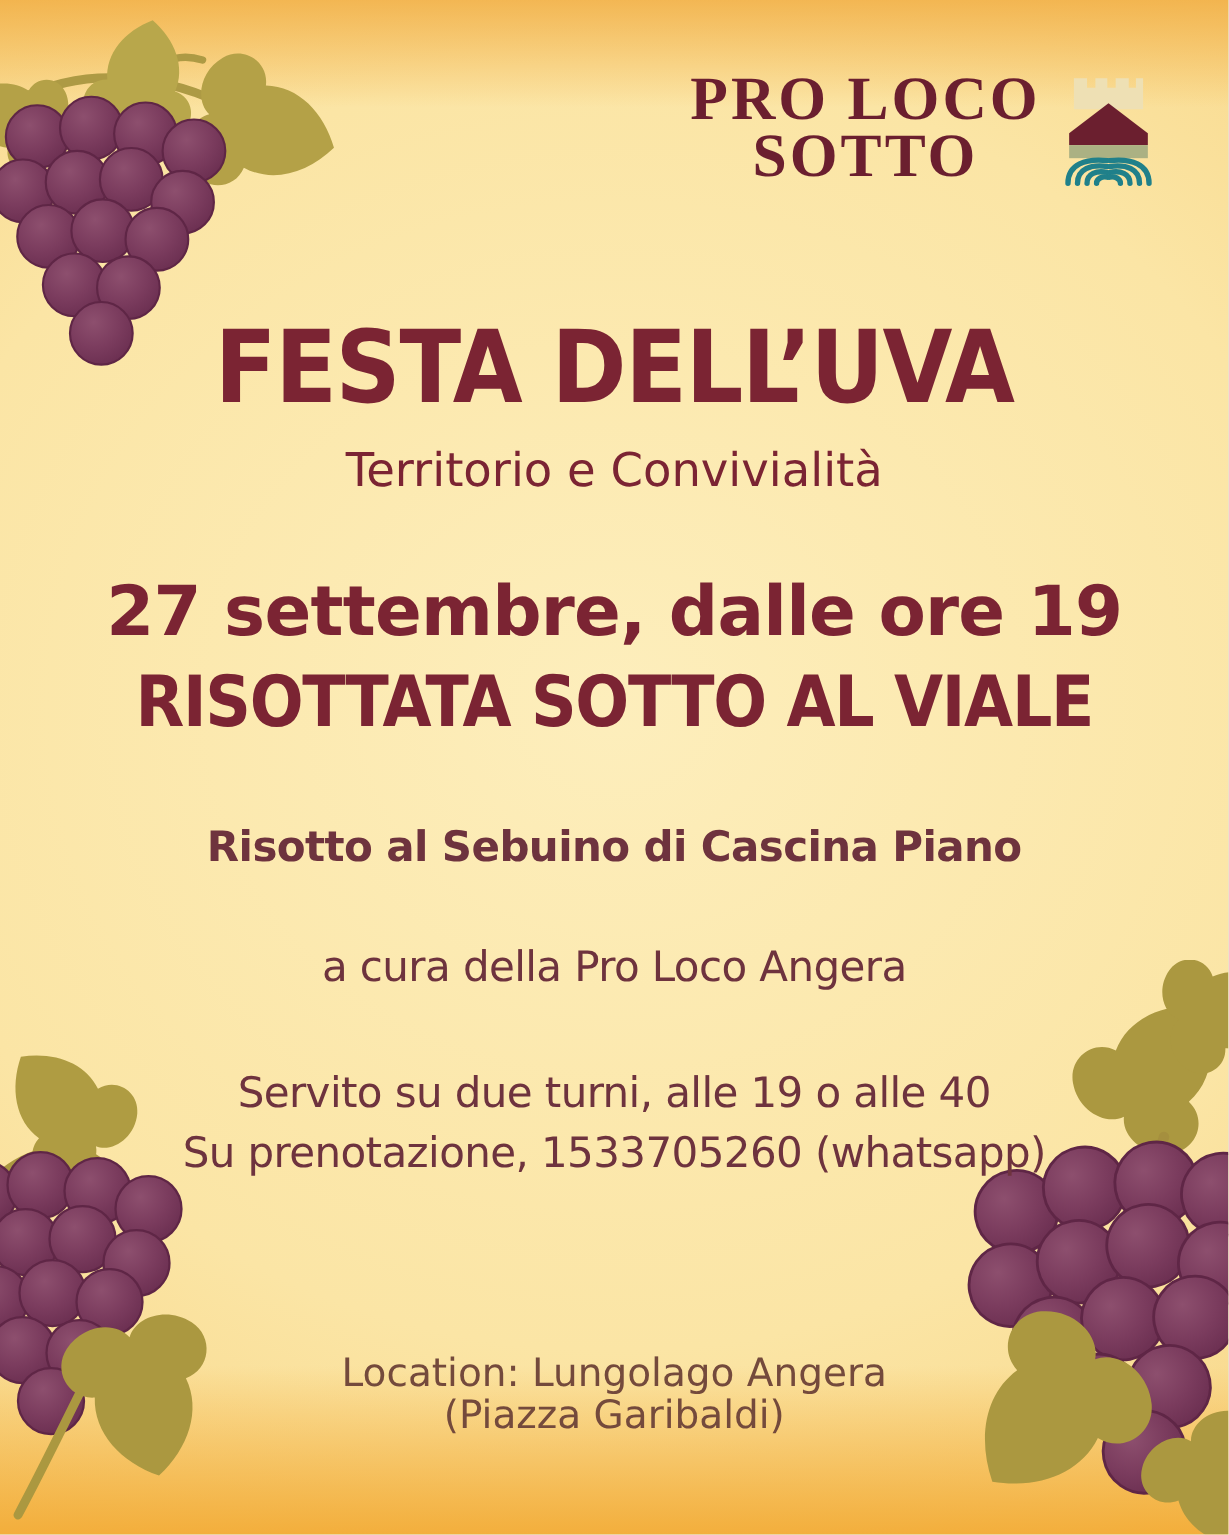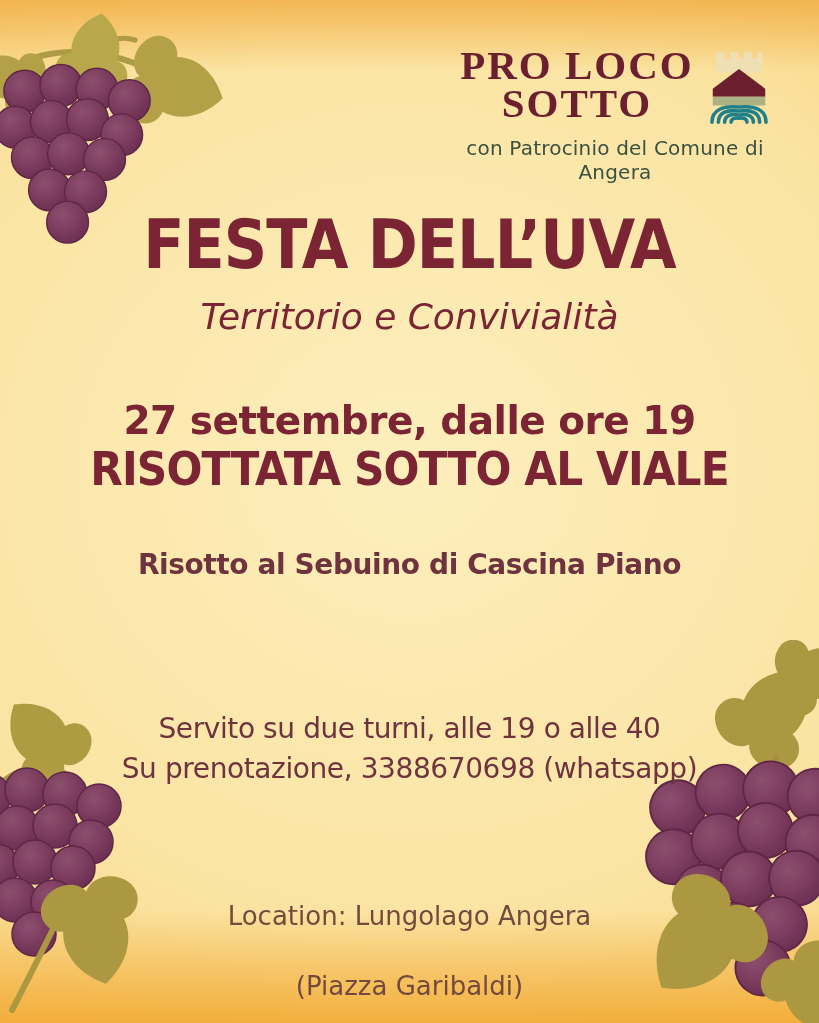--- a/index.html
+++ b/index.html
@@ -25,38 +25,38 @@
     font-family:"Liberation Serif",serif;font-weight:700;
     font-size:41px;line-height:.93;letter-spacing:2px;
     color:#6B1F2F;text-align:center;
   }
   .patronage{margin-top:10px;font-size:20px;color:#3A5140;letter-spacing:.2px;}
 
   .title{
     top:206px;font-size:67px;font-weight:bold;color:#7B2433;
     letter-spacing:-1px;transform:scaleX(.9);transform-origin:50% 50%;
   }
-  .subtitle{top:296px;font-size:36px;font-style:italic;color:#7B2433;}
+  .subtitle{top:296px;font-size:31px;color:#7B2433;}
 
-  .dateline{top:398px;font-size:39px;font-weight:bold;color:#7B2433;letter-spacing:-.5px;}
+  .dateline{top:380px;font-size:46px;font-weight:bold;color:#7B2433;letter-spacing:-.5px;}
   .headline{
     top:441px;font-size:47px;font-weight:bold;color:#7B2433;
     letter-spacing:-1px;transform:scaleX(.9);transform-origin:50% 50%;
   }
 
   .body-text{font-size:28px;color:#6E333E;letter-spacing:-.4px;}
   .dish{top:548px;font-weight:bold;}
   .wine{top:588px;}
   .organizer{top:628px;}
   .service1{top:712px;}
   .service2{top:752px;}
 
   .loc{font-size:26px;color:#744A3C;}
   .loc1{top:901px;}
-  .loc2{top:971px;}
+  .loc2{top:929px;}
 </style>
 </head>
 <body>
 
 <div class="poster">
 
   <svg width="0" height="0" style="position:absolute" aria-hidden="true">
     <defs>
       <radialGradient id="grapeG" cx="38%" cy="32%" r="75%">
         <stop offset="0%" stop-color="#8d4f6e"></stop>
@@ -126,30 +126,30 @@
           <path d="M13,96 C13,84 24,80 38,82"></path>
           <path d="M21,96 C21,88 29,85 38,87"></path>
           <path d="M29,96 C29,92 34,90 38,91"></path>
           <path d="M73,96 C73,80 58,75 40,77"></path>
           <path d="M65,96 C65,84 54,80 40,82"></path>
           <path d="M57,96 C57,88 49,85 40,87"></path>
           <path d="M49,96 C49,92 44,90 40,91"></path>
         </g>
       </svg>
     </div>
-    <div class="patronage">con Patrocinio del Comune di Angera</div>
   </div>
 
   <div class="line title">FESTA DELL’UVA</div>
   <div class="line subtitle">Territorio e Convivialità</div>
 
   <div class="line dateline">27 settembre, dalle ore 19</div>
   <div class="line headline">RISOTTATA SOTTO AL VIALE</div>
 
   <div class="line body-text dish">Risotto al Sebuino di Cascina Piano</div>
+  <div class="line body-text organizer">a cura della Pro Loco Angera</div>
 
   <div class="line body-text service1">Servito su due turni, alle 19 o alle 40</div>
-  <div class="line body-text service2">Su prenotazione, 3388670698 (whatsapp)</div>
+  <div class="line body-text service2">Su prenotazione, 1533705260 (whatsapp)</div>
 
   <div class="line loc loc1">Location: Lungolago Angera</div>
   <div class="line loc loc2">(Piazza Garibaldi)</div>
 
 </div>
 
 </body></html>

